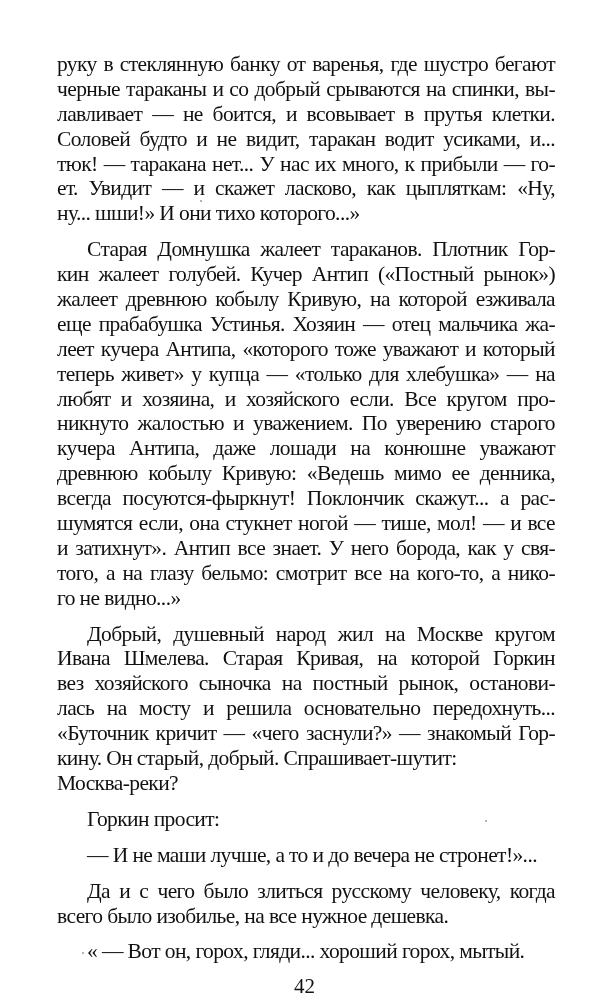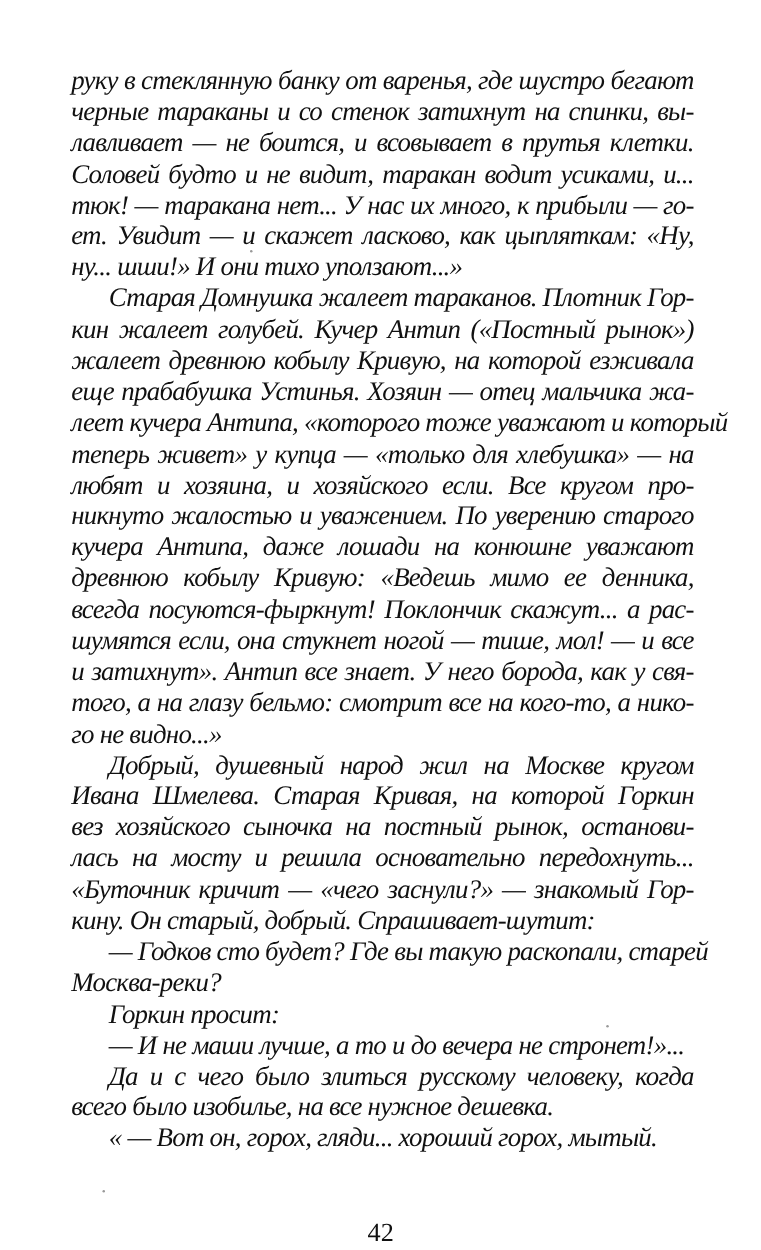--- a/index.html
+++ b/index.html
@@ -6,55 +6,54 @@
   body { width: 609px; height: 1000px; position: relative; overflow: hidden; }
   .page {
     position: absolute;
     left: 57px;
     top: 52px;
     width: 498px;
     font-family: "Liberation Serif", "DejaVu Serif", serif;
     font-size: 21.5px;
     line-height: 24.9px;
     color: #111111;
-    font-style: italic;
   }
   .line {
     display: block;
     height: 24.9px;
     white-space: nowrap;
     text-align: justify;
     text-align-last: justify;
     letter-spacing: -0.6px;
     transform-origin: left center;
   }
   .line.last { text-align-last: left; }
-  .line.indent { padding-left: 30px; }
+  .line.indent { padding-left: 30px; margin-top: 11px; }
   .page-number {
     position: absolute;
     left: 0; width: 609px;
     top: 974px;
     text-align: center;
     font-family: "Liberation Serif", "DejaVu Serif", serif;
     font-size: 21px;
     color: #111111;
   }
   .speck { position: absolute; width: 2px; height: 2px; background: #999; border-radius: 1px; }
 </style>
 </head>
 <body>
 
 <div class="page" id="page-body">
     <span class="line">руку в стеклянную банку от варенья, где шустро бегают</span>
-    <span class="line">черные тараканы и со стенок затихнут на спинки, вы-</span>
+    <span class="line">черные тараканы и со добрый срываются на спинки, вы-</span>
     <span class="line">лавливает — не боится, и всовывает в прутья клетки.</span>
     <span class="line">Соловей будто и не видит, таракан водит усиками, и...</span>
     <span class="line">тюк! — таракана нет... У нас их много, к прибыли — го-</span>
     <span class="line">ет. Увидит — и скажет ласково, как цыпляткам: «Ну,</span>
-    <span class="line last">ну... шши!» И они тихо уползают...»</span>
+    <span class="line last">ну... шши!» И они тихо которого...»</span>
     <span class="line indent">Старая Домнушка жалеет тараканов. Плотник Гор-</span>
     <span class="line">кин жалеет голубей. Кучер Антип («Постный рынок»)</span>
     <span class="line">жалеет древнюю кобылу Кривую, на которой езживала</span>
     <span class="line">еще прабабушка Устинья. Хозяин — отец мальчика жа-</span>
     <span class="line">леет кучера Антипа, «которого тоже уважают и который</span>
     <span class="line">теперь живет» у купца — «только для хлебушка» — на</span>
     <span class="line">любят и хозяина, и хозяйского если. Все кругом про-</span>
     <span class="line">никнуто жалостью и уважением. По уверению старого</span>
     <span class="line">кучера Антипа, даже лошади на конюшне уважают</span>
     <span class="line">древнюю кобылу Кривую: «Ведешь мимо ее денника,</span>
@@ -62,21 +61,20 @@
     <span class="line">шумятся если, она стукнет ногой — тише, мол! — и все</span>
     <span class="line">и затихнут». Антип все знает. У него борода, как у свя-</span>
     <span class="line">того, а на глазу бельмо: смотрит все на кого-то, а нико-</span>
     <span class="line last">го не видно...»</span>
     <span class="line indent">Добрый, душевный народ жил на Москве кругом</span>
     <span class="line">Ивана Шмелева. Старая Кривая, на которой Горкин</span>
     <span class="line">вез хозяйского сыночка на постный рынок, останови-</span>
     <span class="line">лась на мосту и решила основательно передохнуть...</span>
     <span class="line">«Буточник кричит — «чего заснули?» — знакомый Гор-</span>
     <span class="line last">кину. Он старый, добрый. Спрашивает-шутит:</span>
-    <span class="line indent">— Годков сто будет? Где вы такую раскопали, старей</span>
     <span class="line last">Москва-реки?</span>
     <span class="line indent last">Горкин просит:</span>
     <span class="line indent last">— И не маши лучше, а то и до вечера не стронет!»...</span>
     <span class="line indent">Да и с чего было злиться русскому человеку, когда</span>
     <span class="line last">всего было изобилье, на все нужное дешевка.</span>
     <span class="line indent last">« — Вот он, горох, гляди... хороший горох, мытый.</span>
   </div>
 
 <div class="page-number">42</div>
 

